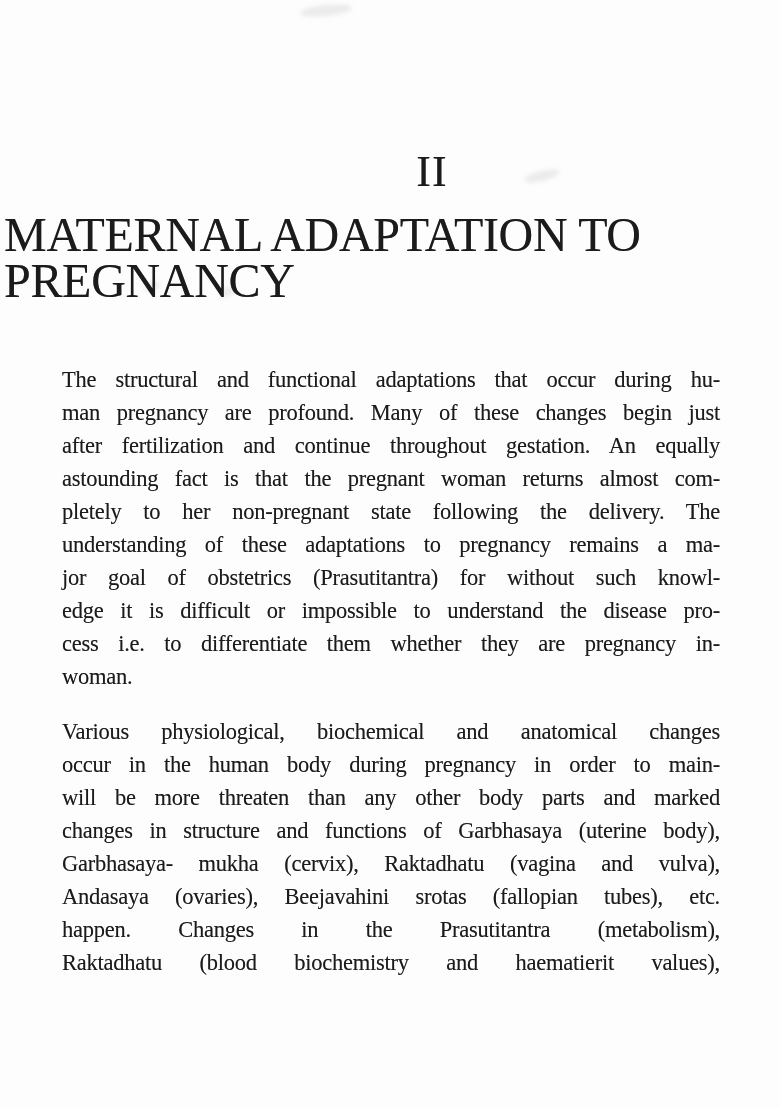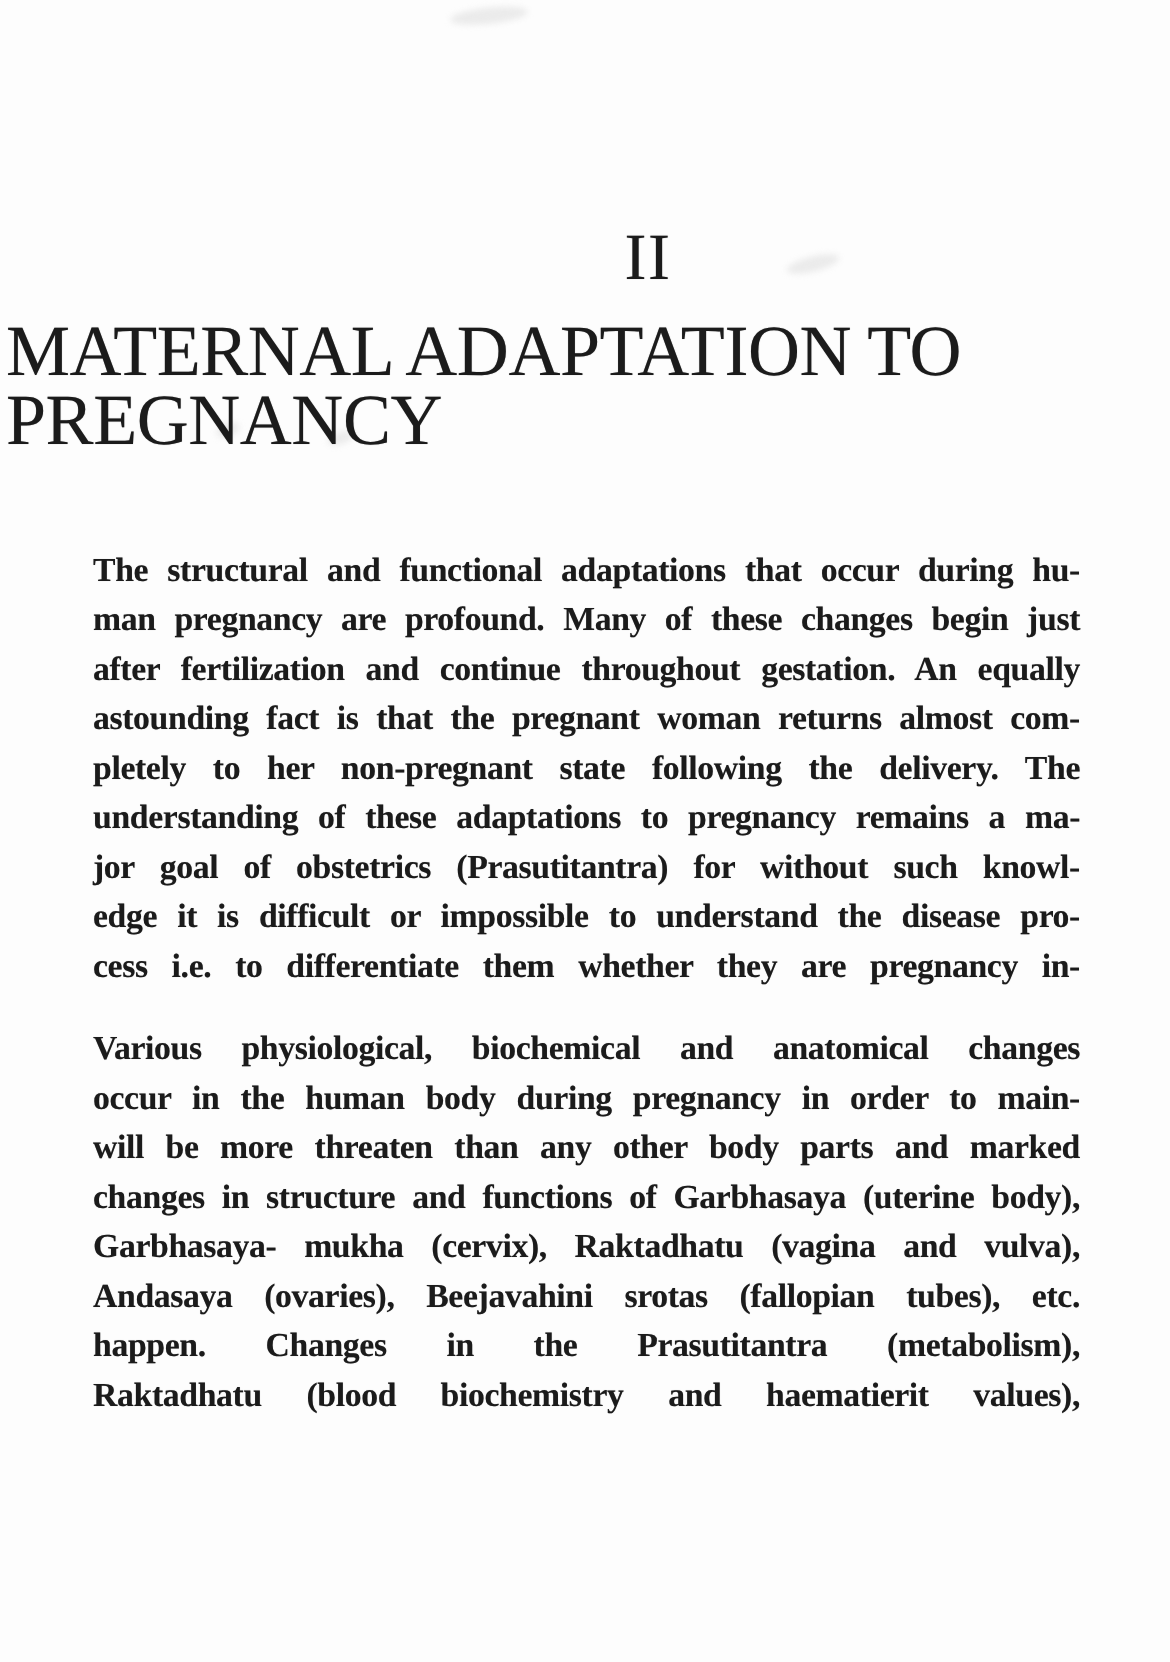--- a/index.html
+++ b/index.html
@@ -47,21 +47,21 @@
     position: absolute;
     top: 363px;
     left: 62px;
     right: 60px;
     font-size: 22.5px;
     line-height: 33px;
     letter-spacing: -0.25px;
     word-spacing: -1px;
     text-shadow: 0 0 0.5px rgba(0,0,0,0.4);
   }
-  .paragraph { margin: 0; font-weight: bold; }
+  .paragraph { margin: 0; }
   .paragraph + .paragraph { margin-top: 22px; }
   .jline {
     text-align: justify;
     text-align-last: justify;
     white-space: normal;
   }
   .jline.endline {
     text-align-last: left;
   }
   
@@ -97,20 +97,21 @@
       <div class="paragraph">
         <div class="jline">The structural and functional adaptations that occur during hu-</div>
         <div class="jline">man pregnancy are profound. Many of these changes begin just</div>
         <div class="jline">after fertilization and continue throughout gestation. An equally</div>
         <div class="jline">astounding fact is that the pregnant woman returns almost com-</div>
         <div class="jline">pletely to her non-pregnant state following the delivery. The</div>
         <div class="jline">understanding of these adaptations to pregnancy remains a ma-</div>
         <div class="jline">jor goal of obstetrics (Prasutitantra) for without such knowl-</div>
         <div class="jline">edge it is difficult or impossible to understand the disease pro-</div>
         <div class="jline">cess i.e. to differentiate them whether they are pregnancy in-</div>
+        <div class="jline endline">woman.</div>
       </div>
       <div class="paragraph">
         <div class="jline">Various physiological, biochemical and anatomical changes</div>
         <div class="jline">occur in the human body during pregnancy in order to main-</div>
         <div class="jline">will be more threaten than any other body parts and marked</div>
         <div class="jline">changes in structure and functions of Garbhasaya (uterine body),</div>
         <div class="jline">Garbhasaya- mukha (cervix), Raktadhatu (vagina and vulva),</div>
         <div class="jline">Andasaya (ovaries), Beejavahini srotas (fallopian tubes), etc.</div>
         <div class="jline">happen. Changes in the Prasutitantra (metabolism),</div>
         <div class="jline">Raktadhatu (blood biochemistry and haematierit values),</div>

